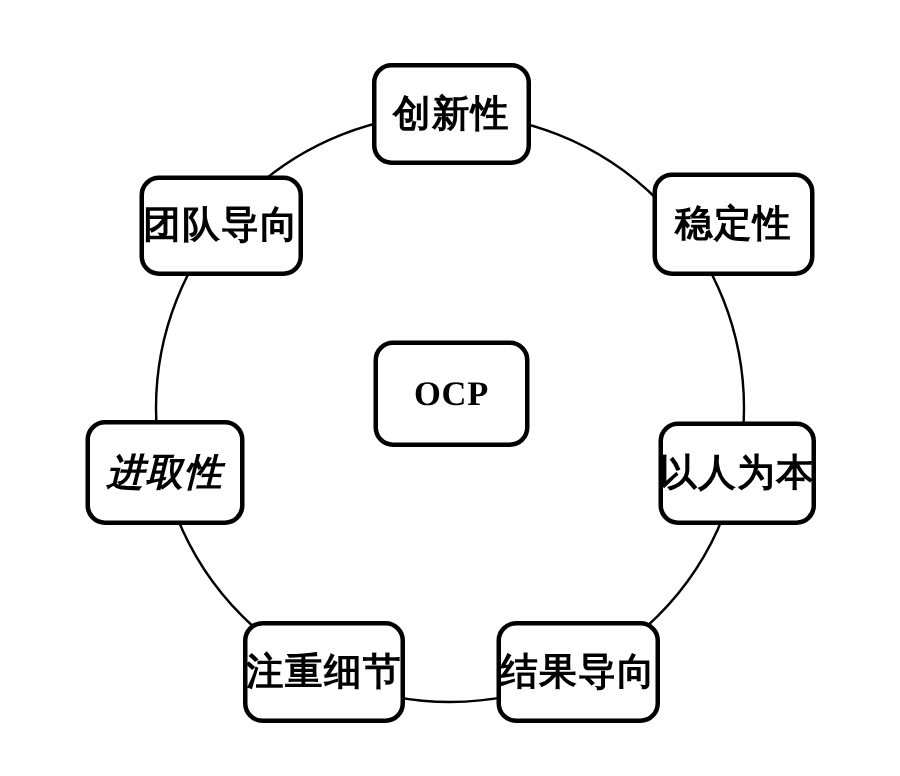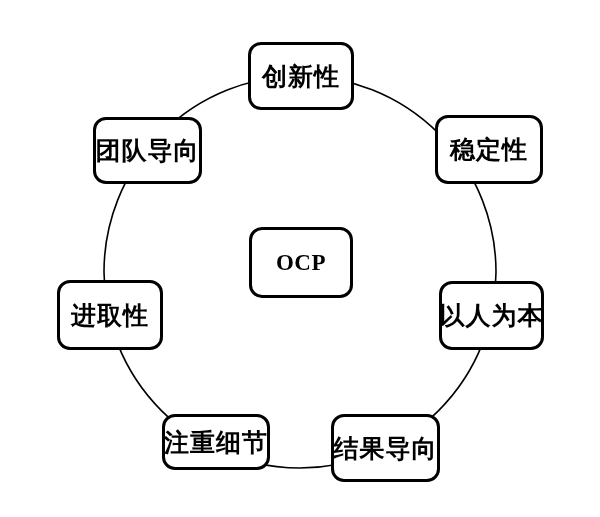--- a/index.html
+++ b/index.html
@@ -36,22 +36,22 @@
     font-size: 25px;
     line-height: 1;
     white-space: nowrap;
     letter-spacing: 1px;
   }
   
   .node-innovation        { left: 248px; top:  42px; width: 106px; height: 68px; }
   .node-stability         { left: 400px; top: 115px; width: 108px; height: 69px; margin-left: 35px; }
   .node-people-oriented   { left: 439px; top: 281px; width: 105px; height: 69px; }
   .node-result-oriented   { left: 331px; top: 414px; width: 109px; height: 68px; align-items: center; }
-  .node-attention-detail  { left: 162px; top: 414px; width: 108px; height: 56px; }
-  .node-enterprising      { left:  57px; top: 280px; width: 106px; height: 70px; }
+  .node-attention-detail  { left: 162px; top: 414px; width: 108px; height: 68px; }
+  .node-enterprising      { left:  57px; top: 280px; width: 106px; height: 70px; font-style: italic; }
   .node-team-oriented     { left:  93px; top: 117px; width: 109px; height: 67px; }
   
   .node-center {
     left: 249px; top: 227px; width: 104px; height: 71px;
     font-weight: 700;
     font-size: 23px;
     letter-spacing: 0.5px;
   }
 </style>
 </head>

